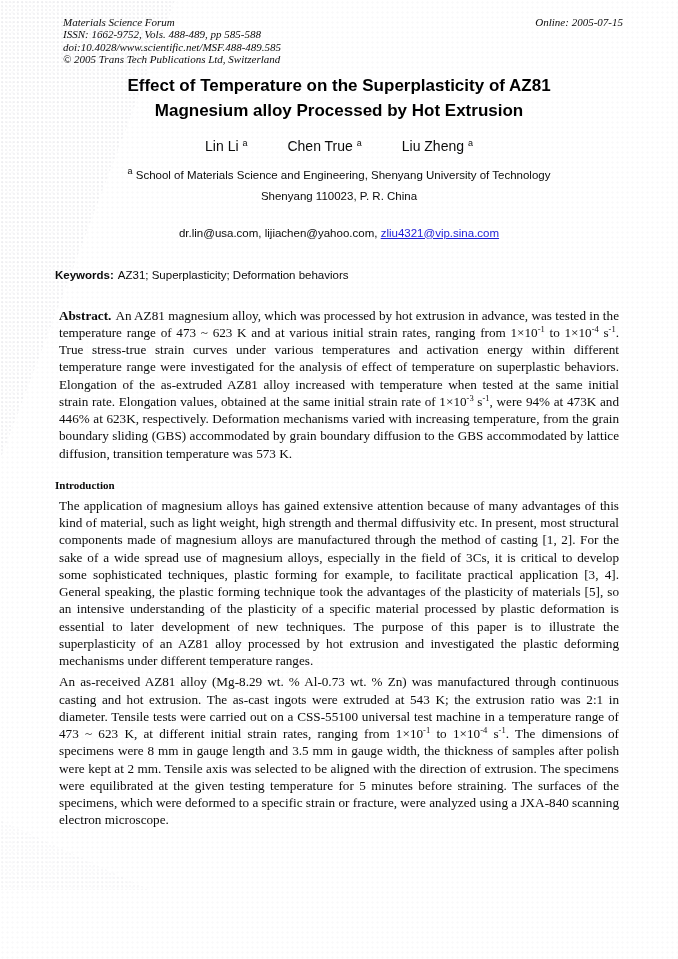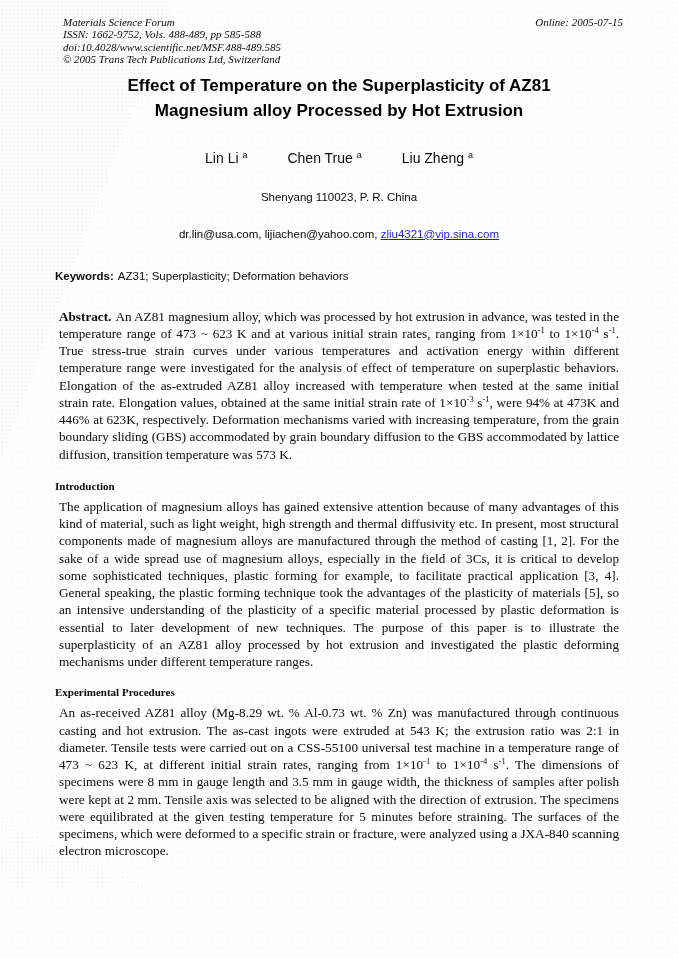--- a/index.html
+++ b/index.html
@@ -55,21 +55,21 @@
     color: #000;
   }
   
   .authors-line {
     margin-top: 10px;
     text-align: center;
     font-family: "Liberation Sans", "DejaVu Sans", sans-serif;
     font-size: 14px;
     line-height: 18px;
   }
-  .author { display: inline-block; margin: 16px 20px; }
+  .author { display: inline-block; margin: 4px 20px; }
   .authors-line sup, .affiliation sup {
     font-size: 9px;
     vertical-align: 5px;
     line-height: 0;
   }
   
   .affiliation, .address-line, .email-line {
     text-align: center;
     font-family: "Liberation Sans", "DejaVu Sans", sans-serif;
     font-size: 11.5px;
@@ -133,33 +133,35 @@
 
   <div class="paper-title">
     <div>Effect of Temperature on the Superplasticity of AZ81</div>
     <div>Magnesium alloy Processed by Hot Extrusion</div>
   </div>
 
   <div class="authors-line">
     <span class="author"><span>Lin Li</span> <sup>a</sup></span><span class="author"><span>Chen True</span> <sup>a</sup></span><span class="author"><span>Liu Zheng</span> <sup>a</sup></span>
   </div>
 
+  <div class="affiliation">
+    <sup>a</sup> <span>School of Materials Science and Engineering, Shenyang University of Technology</span>
+  </div>
 
   <div class="address-line">Shenyang 110023, P. R. China</div>
 
   <div class="email-line">
     <span>dr.lin@usa.com, lijiachen@yahoo.com, </span><a class="email-link">zliu4321@vip.sina.com</a>
   </div>
 
   <div class="keywords-line">
     <span class="keywords-label">Keywords:</span><span>AZ31; Superplasticity; Deformation behaviors</span>
   </div>
 
   <p class="body-para abstract-para">
     <span class="inline-label">Abstract.</span><span><span>An AZ81 magnesium alloy, which was processed by hot extrusion in advance, was tested in the temperature range of 473 ~ 623 K and at various initial strain rates, ranging from 1×10</span><sup>-1</sup><span> to 1×10</span><sup>-4</sup><span> s</span><sup>-1</sup><span>. True stress-true strain curves under various temperatures and activation energy within different temperature range were investigated for the analysis of effect of temperature on superplastic behaviors. Elongation of the as-extruded AZ81 alloy increased with temperature when tested at the same initial strain rate. Elongation values, obtained at the same initial strain rate of 1×10</span><sup>-3</sup><span> s</span><sup>-1</sup><span>, were 94% at 473K and 446% at 623K, respectively. Deformation mechanisms varied with increasing temperature, from the grain boundary sliding (GBS) accommodated by grain boundary diffusion to the GBS accommodated by lattice diffusion, transition temperature was 573 K.</span></span>
   </p>
 
   <div class="section-heading first">Introduction</div>
   <p class="body-para">The application of magnesium alloys has gained extensive attention because of many advantages of this kind of material, such as light weight, high strength and thermal diffusivity etc. In present, most structural components made of magnesium alloys are manufactured through the method of casting [1, 2]. For the sake of a wide spread use of magnesium alloys, especially in the field of 3Cs, it is critical to develop some sophisticated techniques, plastic forming for example, to facilitate practical application [3, 4]. General speaking, the plastic forming technique took the advantages of the plasticity of materials [5], so an intensive understanding of the plasticity of a specific material processed by plastic deformation is essential to later development of new techniques. The purpose of this paper is to illustrate the superplasticity of an AZ81 alloy processed by hot extrusion and investigated the plastic deforming mechanisms under different temperature ranges.</p>
 
-  <div class="section-heading">Experimental Procedures</div>
   <p class="body-para"><span>An as-received AZ81 alloy (Mg-8.29 wt. % Al-0.73 wt. % Zn) was manufactured through continuous casting and hot extrusion. The as-cast ingots were extruded at 543 K; the extrusion ratio was 2:1 in diameter. Tensile tests were carried out on a CSS-55100 universal test machine in a temperature range of 473 ~ 623 K, at different initial strain rates, ranging from 1×10</span><sup>-1</sup><span> to 1×10</span><sup>-4</sup><span> s</span><sup>-1</sup><span>. The dimensions of specimens were 8 mm in gauge length and 3.5 mm in gauge width, the thickness of samples after polish were kept at 2 mm. Tensile axis was selected to be aligned with the direction of extrusion. The specimens were equilibrated at the given testing temperature for 5 minutes before straining. The surfaces of the specimens, which were deformed to a specific strain or fracture, were analyzed using a JXA-840 scanning electron microscope.</span></p>
 </div>
 
 </body></html>

